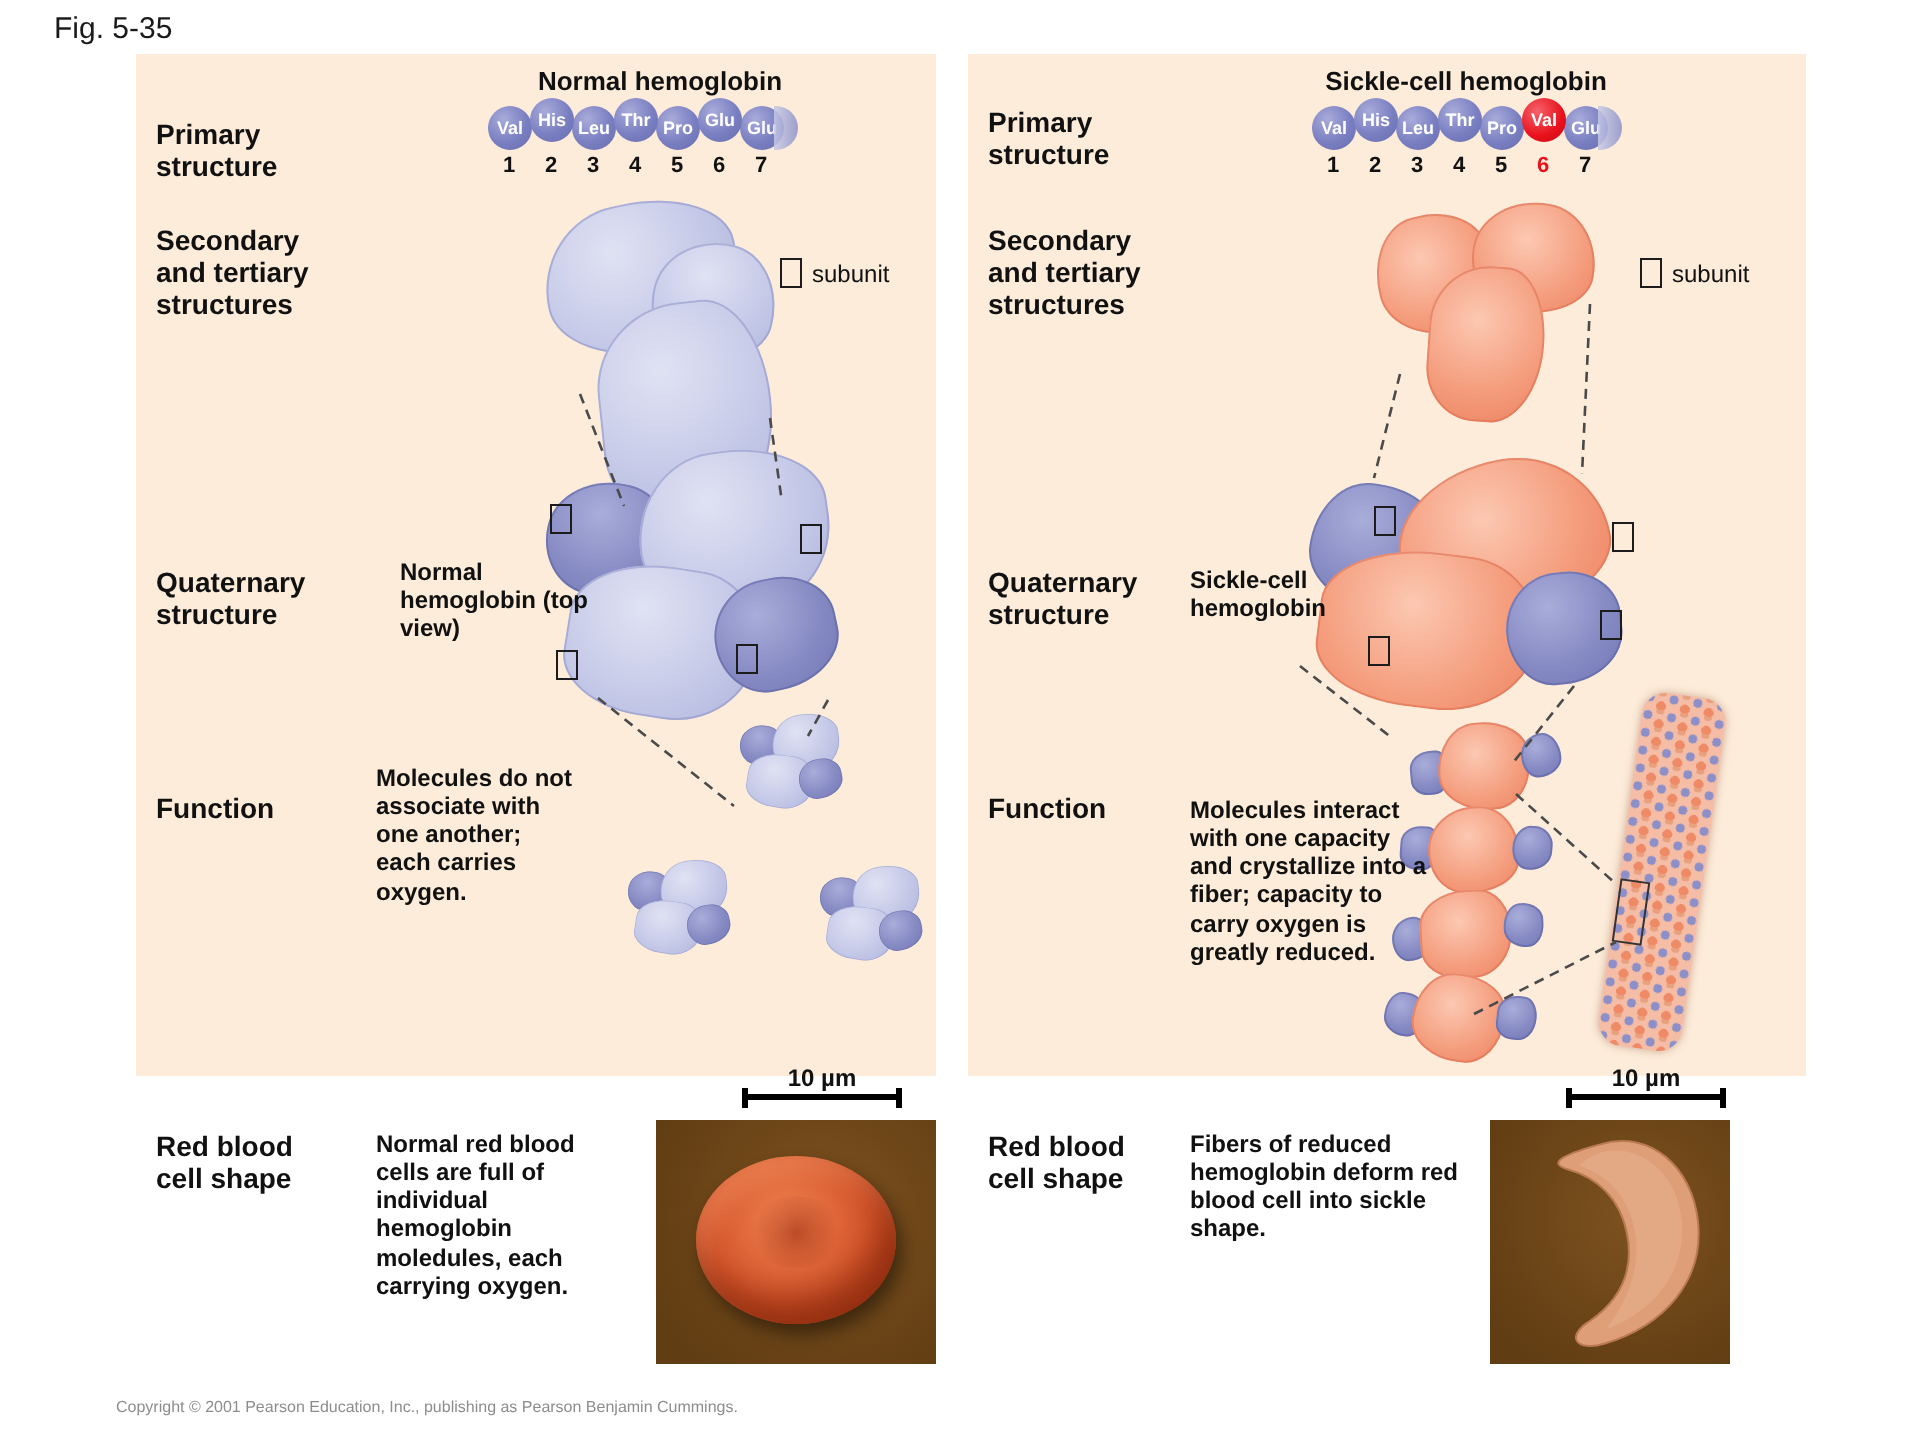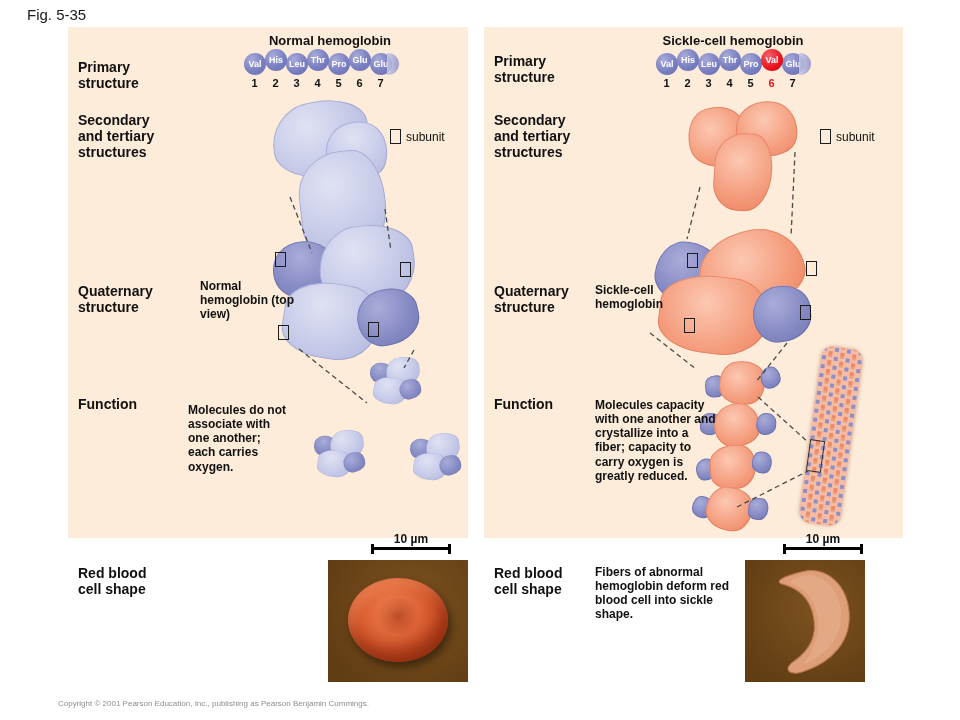--- a/index.html
+++ b/index.html
@@ -134,31 +134,32 @@
     <div class="blob lav r2" style="left:46px;top:0;width:96px;height:80px;transform:rotate(-8deg);"></div>
     <div class="blob lav r3" style="left:10px;top:58px;width:96px;height:76px;transform:rotate(9deg);"></div>
     <div class="blob pur r4" style="left:84px;top:64px;width:62px;height:56px;transform:rotate(-12deg);"></div>
   </div>
   <div class="cluster mini" style="left:342px;top:406px;">
     <div class="blob pur r1" style="left:0;top:16px;width:64px;height:58px;transform:rotate(14deg);"></div>
     <div class="blob lav r2" style="left:46px;top:0;width:96px;height:80px;transform:rotate(-8deg);"></div>
     <div class="blob lav r3" style="left:10px;top:58px;width:96px;height:76px;transform:rotate(9deg);"></div>
     <div class="blob pur r4" style="left:84px;top:64px;width:62px;height:56px;transform:rotate(-12deg);"></div>
   </div>
-  <div class="caption" style="left:120px;top:376px;width:100px;">Molecules do not associate with one another; each carries oxygen.</div>
+  <div class="caption" style="left:120px;top:355px;width:100px;">Molecules do not associate with one another; each carries oxygen.</div>
 
   <div class="scalebar" style="left:303px;top:505px;">
     <div>10 µm</div>
     <div class="sb-line"></div>
   </div>
   <div class="photo" style="left:260px;top:533px;width:140px;height:122px;">
     <div class="rbc-normal">
       <div class="rbc-dimple"></div>
     </div>
   </div>
+  <div class="caption" style="left:120px;top:538px;width:118px;">Normal red blood cells are full of individual hemoglobin moledules, each carrying oxygen.</div>
 
   <svg class="lines" width="400" height="663">
     <line x1="222" y1="170" x2="244" y2="226" stroke="#4a4a4a" stroke-width="1.3" stroke-dasharray="5,3.5"></line>
     <line x1="317" y1="182" x2="323" y2="224" stroke="#4a4a4a" stroke-width="1.3" stroke-dasharray="5,3.5"></line>
     <line x1="231" y1="322" x2="299" y2="376" stroke="#4a4a4a" stroke-width="1.3" stroke-dasharray="5,3.5"></line>
     <line x1="346" y1="323" x2="336" y2="341" stroke="#4a4a4a" stroke-width="1.3" stroke-dasharray="5,3.5"></line>
   </svg>
 </div>
 
 <div class="panel panel-r">
@@ -225,36 +226,36 @@
   <div class="chain-unit" style="left:212px;top:418px;transform:rotate(-3deg);">
     <div class="blob pur r1" style="left:0;top:12px;width:20px;height:22px;"></div>
     <div class="blob sal r3" style="left:14px;top:0;width:46px;height:44px;"></div>
     <div class="blob pur r2" style="left:56px;top:8px;width:20px;height:22px;"></div>
   </div>
   <div class="chain-unit" style="left:208px;top:460px;transform:rotate(6deg);">
     <div class="blob pur r2" style="left:0;top:12px;width:20px;height:22px;"></div>
     <div class="blob sal r2" style="left:14px;top:0;width:46px;height:44px;"></div>
     <div class="blob pur r3" style="left:56px;top:8px;width:20px;height:22px;"></div>
   </div>
-  <div class="caption" style="left:111px;top:371px;width:122px;">Molecules capacity with one another and crystallize into a fiber; capacity to carry oxygen is greatly reduced.</div>
+  <div class="caption" style="left:111px;top:371px;width:122px;">Molecules interact with one capacity and crystallize into a fiber; capacity to carry oxygen is greatly reduced.</div>
 
   <div class="fiber" style="left:326px;top:320px;"></div>
   <div class="fiber-rect" style="left:324px;top:413px;"></div>
 
   <div class="scalebar" style="left:299px;top:505px;">
     <div>10 µm</div>
     <div class="sb-line"></div>
   </div>
   <div class="photo" style="left:261px;top:533px;width:120px;height:122px;">
     <svg width="120" height="122">
       <path d="M 62,12 C 88,8 106,30 105,57 C 104,86 82,106 50,111 C 36,113 31,105 44,99 C 62,90 70,76 69,58 C 68,40 58,28 44,22 C 33,17 46,14 62,12 Z" fill="#dd9e78" stroke="#b97a52" stroke-width="1" transform="rotate(-8 60 61)"></path>
       <path d="M 62,16 C 82,14 98,32 97,55 C 96,80 78,98 52,104 C 62,94 74,78 73,57 C 72,38 62,27 50,21 C 54,18 58,17 62,16 Z" fill="#e8b18c" opacity=".6" transform="rotate(-8 60 61)"></path>
     </svg>
   </div>
-  <div class="caption" style="left:111px;top:538px;width:140px;">Fibers of abnormal hemoglobin deform red blood cell into sickle shape.</div>
+  <div class="caption" style="left:111px;top:538px;width:140px;">Fibers of reduced hemoglobin deform red blood cell into sickle shape.</div>
 
   <svg class="lines" width="419" height="663">
     <line x1="216" y1="160" x2="203" y2="212" stroke="#4a4a4a" stroke-width="1.3" stroke-dasharray="5,3.5"></line>
     <line x1="311" y1="125" x2="307" y2="210" stroke="#4a4a4a" stroke-width="1.3" stroke-dasharray="5,3.5"></line>
     <line x1="166" y1="306" x2="212" y2="342" stroke="#4a4a4a" stroke-width="1.3" stroke-dasharray="5,3.5"></line>
     <line x1="303" y1="316" x2="272" y2="355" stroke="#4a4a4a" stroke-width="1.3" stroke-dasharray="5,3.5"></line>
     <line x1="274" y1="370" x2="324" y2="415" stroke="#4a4a4a" stroke-width="1.3" stroke-dasharray="5,3.5"></line>
     <line x1="253" y1="480" x2="324" y2="444" stroke="#4a4a4a" stroke-width="1.3" stroke-dasharray="5,3.5"></line>
   </svg>
 </div>

